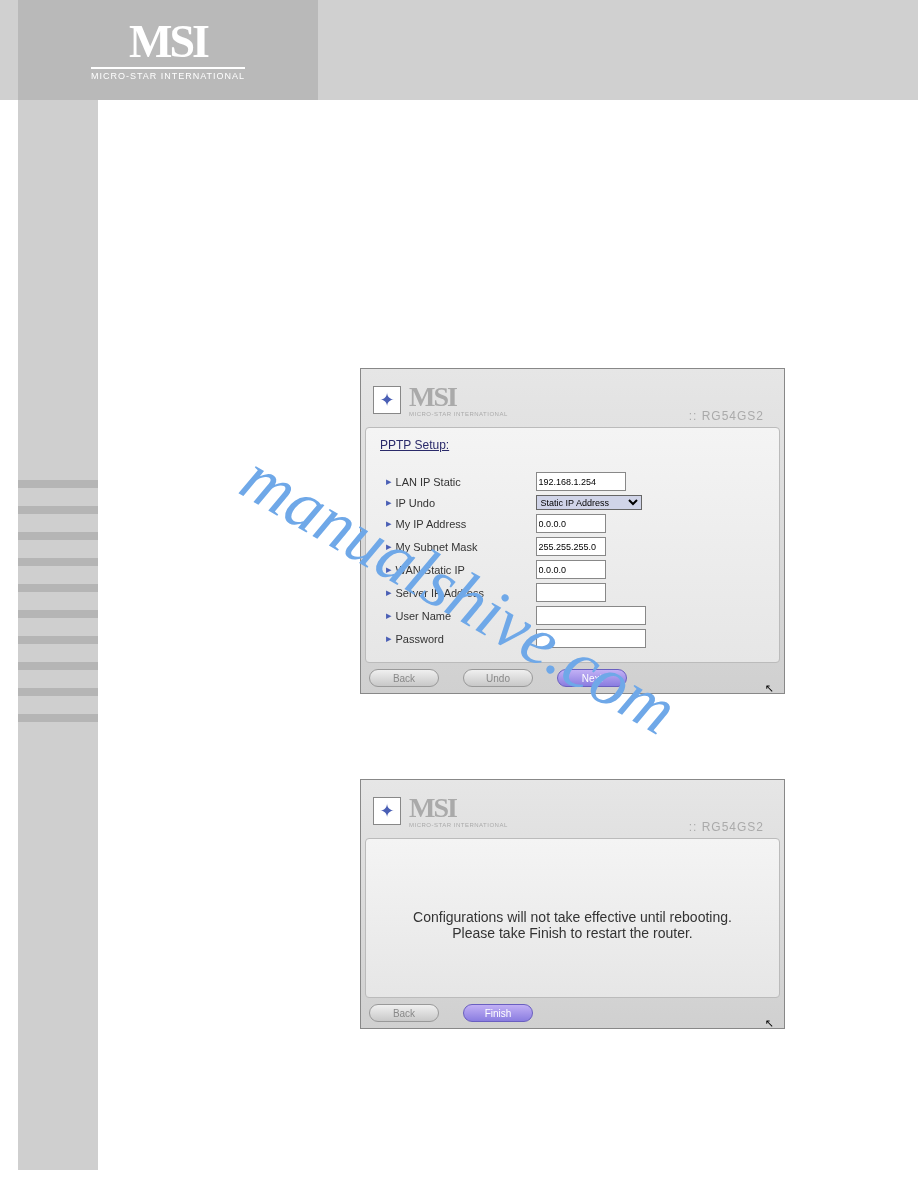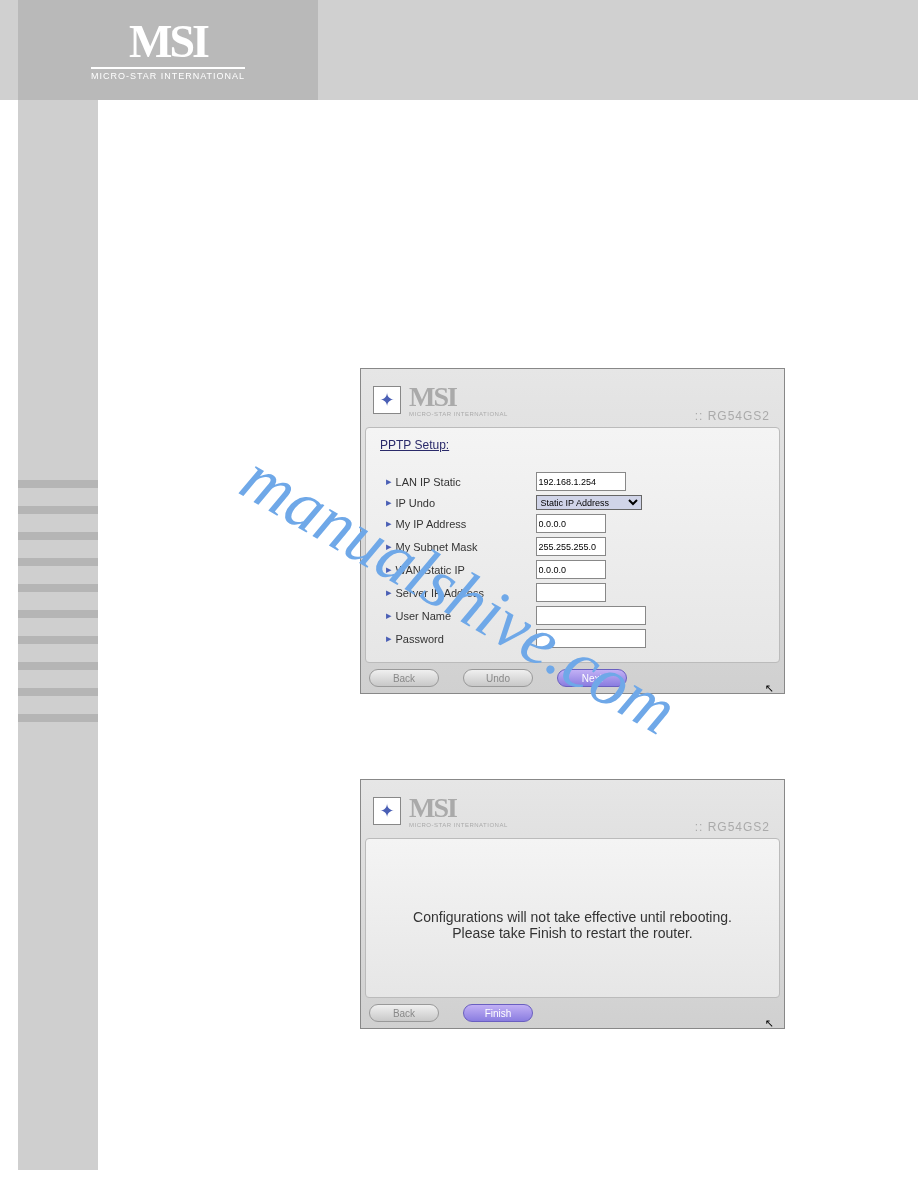--- a/index.html
+++ b/index.html
@@ -116,21 +116,21 @@
     color: #aaa;
     line-height: 1;
   }
   .panel-logo-sub {
     font-size: 6px;
     color: #aaa;
     letter-spacing: 0.5px;
   }
   .panel-model {
     position: absolute;
-    right: 10px;
+    right: 16px;
     top: 36px;
     font-size: 12px;
     color: #aaa;
     letter-spacing: 1px;
   }
   .panel-body {
     background: linear-gradient(#f4f4f4, #e6e6e6);
     border: 1px solid #bbb;
     border-radius: 4px;
     padding: 10px 14px 10px 14px;

